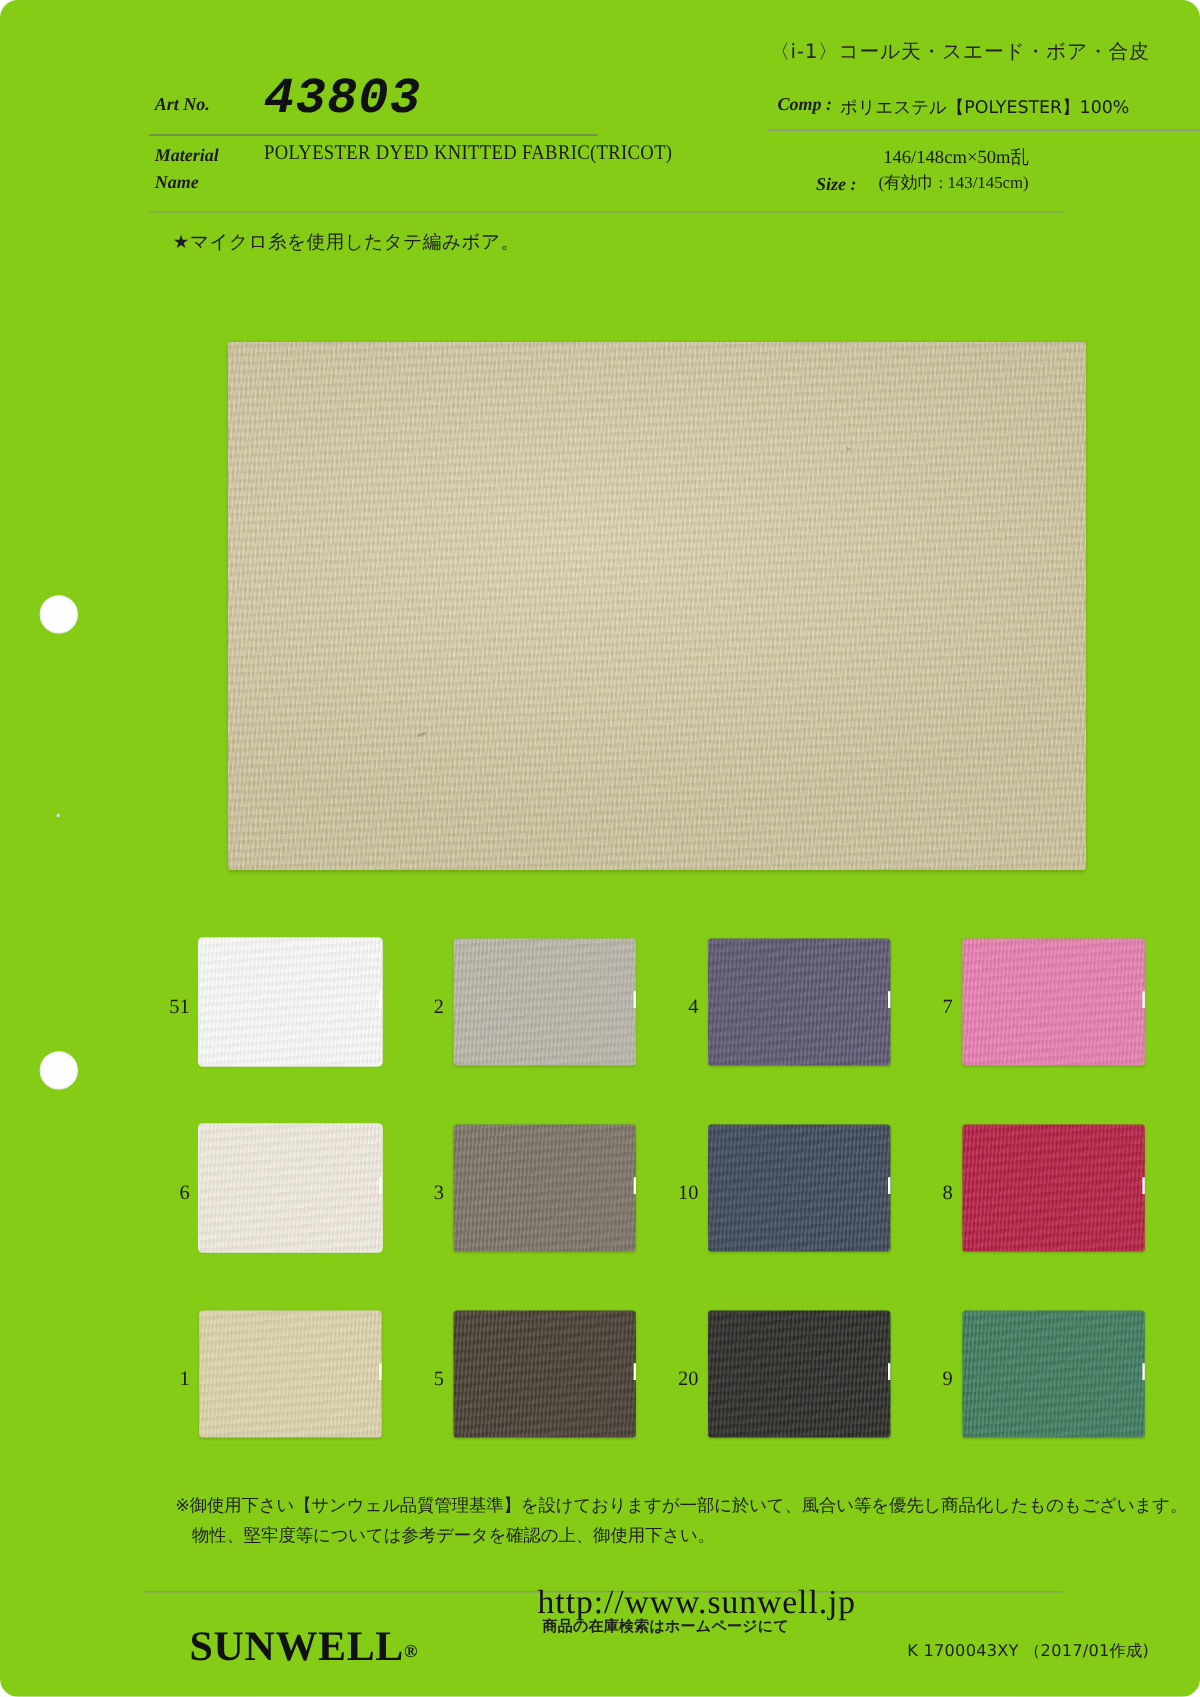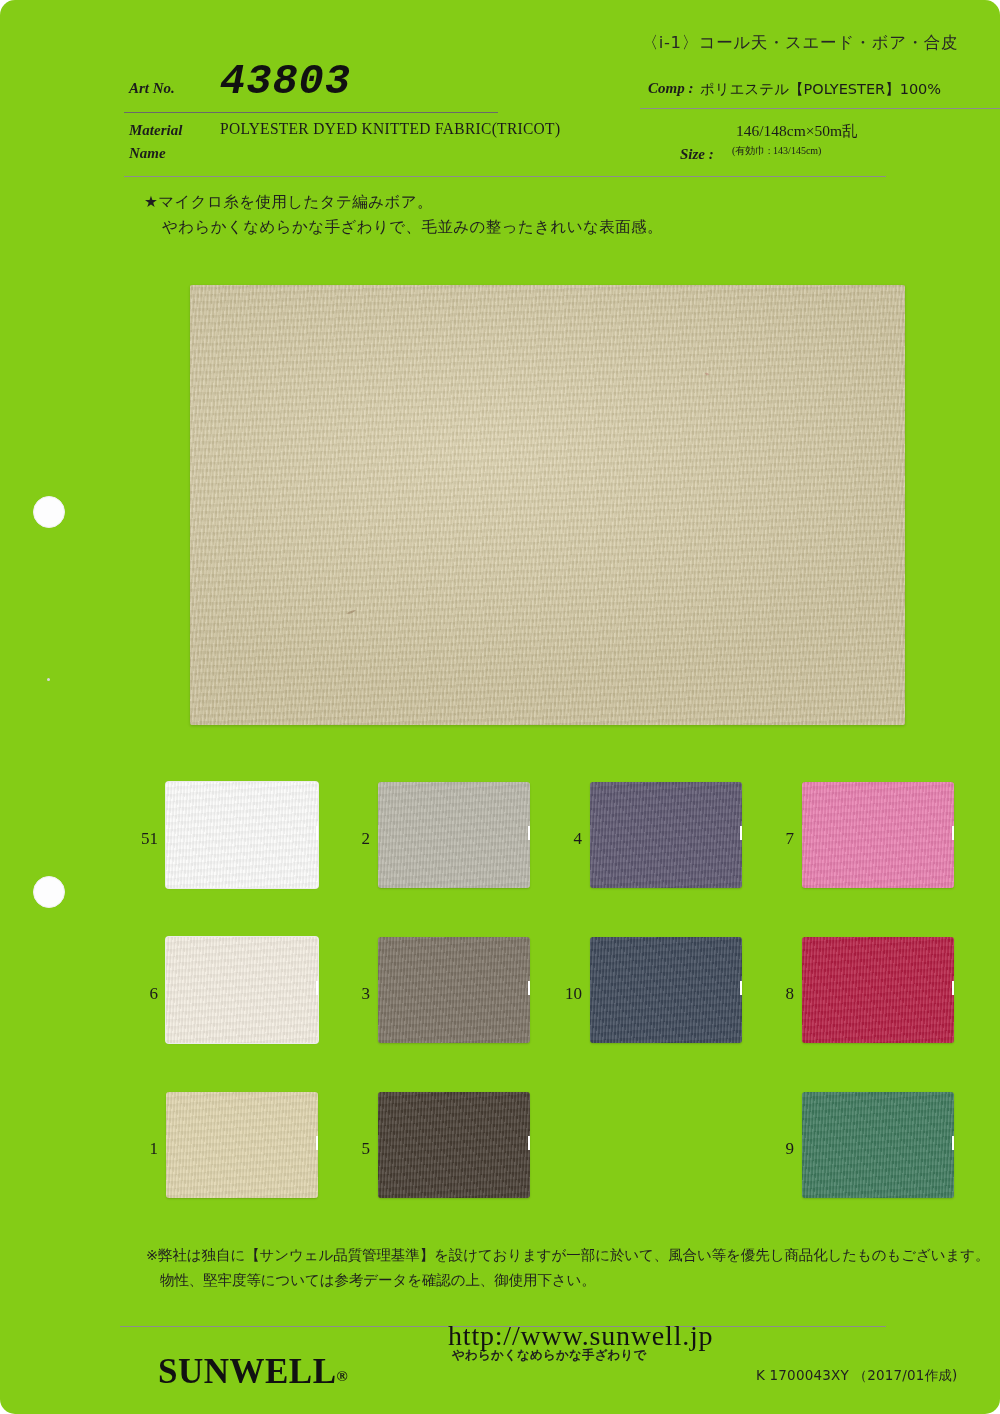--- a/index.html
+++ b/index.html
@@ -140,21 +140,21 @@
     font-family: Liberation Serif, serif;
     font-size: 15.5px;
     color: #1a1a1a;
     white-space: nowrap;
   }
   .size-line2 {
     position: absolute;
     left: 92px;
     top: 80px;
     font-family: "Liberation Serif", "DejaVu Serif", serif;
-    font-size: 10px;
+    font-size: 14px;
     color: #1a1a1a;
     white-space: nowrap;
     text-align: right;
   }
 
   
   .description {
     position: absolute;
     left: 144px;
     top: 190px;
@@ -380,21 +380,20 @@
       <div class="size-line1">146/148cm×50m乱</div>
       <div class="lbl-italic size-label">Size :</div>
       <div class="size-line2">(有効巾 : 143/145cm)</div>
     </div>
   </div>
 
   <div class="rule thin" style="left:124px; top:176px; width:762px;"></div>
 
   <div class="description">
     <div class="d-line">★マイクロ糸を使用したタテ編みボア。</div>
-    <div class="d-line indent">やわらかくなめらかな手ざわりで、毛並みの整ったきれいな表面感。</div>
   </div>
 
   <div class="main-swatch" id="main-swatch" style="background: rgb(217, 205, 164);">
     <div class="swatch-fur"></div>
     <div class="fleck" style="left:22%; top:74%; width:9px; height:2px; transform:rotate(-22deg);"></div>
     <div class="fleck" style="left:72%; top:20%; width:4px; height:2px; transform:rotate(18deg); background:rgba(160,70,70,0.30);"></div>
   </div>
 
   <div class="swatch-grid" id="swatch-grid">
       <div class="sw-cell" style="left: 0px; top: 0px;">
@@ -460,33 +459,40 @@
           <div class="notch"></div>
         </div>
       </div>
       <div class="sw-cell" style="left: 212px; top: 310px;">
         <div class="sw-number">5</div>
         <div class="sw-chip" style="background: rgb(71, 61, 51);">
           <div class="tex"></div>
           <div class="notch"></div>
         </div>
       </div>
+      <div class="sw-cell" style="left: 424px; top: 310px;">
+        <div class="sw-number">20</div>
+        <div class="sw-chip" style="background: rgb(42, 43, 39);">
+          <div class="tex"></div>
+          <div class="notch"></div>
+        </div>
+      </div>
       <div class="sw-cell" style="left: 636px; top: 310px;">
         <div class="sw-number">9</div>
         <div class="sw-chip" style="background: rgb(63, 122, 94);">
           <div class="tex"></div>
           <div class="notch"></div>
         </div>
       </div>
     </div>
 
   <div class="notice">
-    <div class="n-line">※弊社は独自に【サンウェル品質管理基準】を設けておりますが一部に於いて、風合い等を優先し商品化したものもございます。</div>
+    <div class="n-line">※御使用下さい【サンウェル品質管理基準】を設けておりますが一部に於いて、風合い等を優先し商品化したものもございます。</div>
     <div class="n-line indent">物性、堅牢度等については参考データを確認の上、御使用下さい。</div>
   </div>
 
   <div class="footer-rule"></div>
   <div class="logo"><span>SUNWELL</span><span class="reg">®</span></div>
-  <div class="site-caption">やわらかくなめらかな手ざわりで</div>
+  <div class="site-caption">商品の在庫検索はホームページにて</div>
   <div class="site-url">http://www.sunwell.jp</div>
   <div class="doc-code">K 1700043XY （2017/01作成)</div>
 
 </div>
 
 </body></html>

